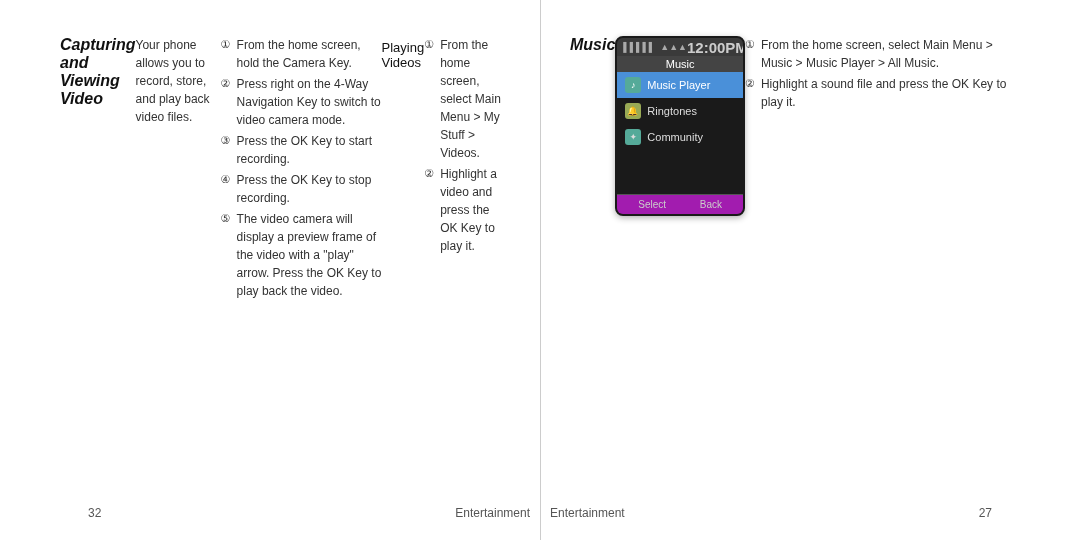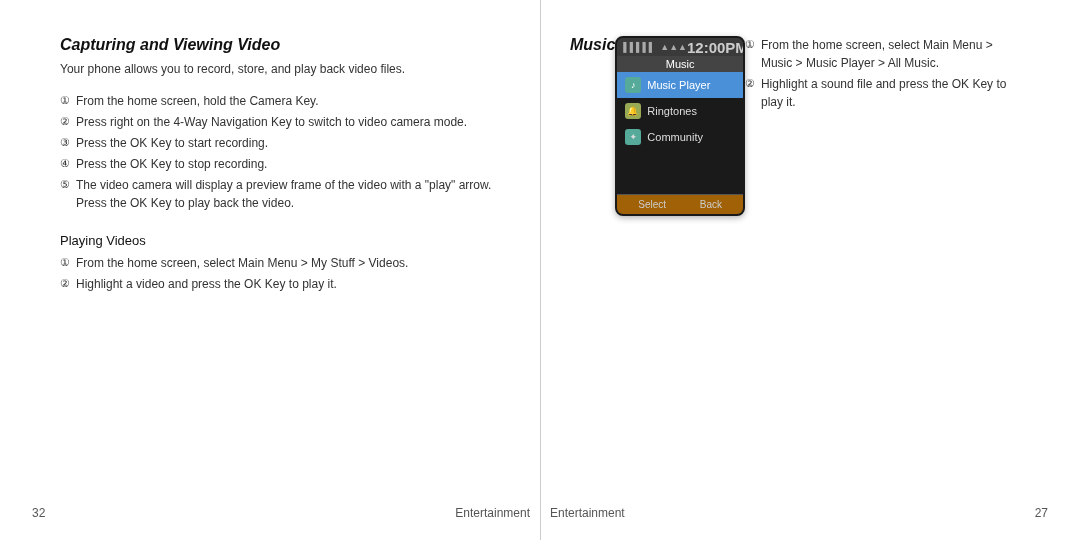--- a/index.html
+++ b/index.html
@@ -15,21 +15,21 @@
     .page-container {
       display: flex;
       width: 1080px;
       height: 540px;
       padding: 36px 60px 36px 60px;
       gap: 60px;
     }
     .left-column {
       flex: 1;
       display: flex;
-      flex-direction: column;
+      flex-direction: row;
       gap: 0;
     }
     .right-column {
       flex: 1;
       display: flex;
       flex-direction: row;
       gap: 0;
     }
     .section-title {
       font-size: 16px;
@@ -133,38 +133,38 @@
       display: flex;
       align-items: center;
       justify-content: center;
       font-size: 9px;
       flex-shrink: 0;
     }
     .icon-music { background: #5a9; }
     .icon-ring { background: #9a5; }
     .icon-community { background: #5a9; }
     .phone-softkeys {
-      background: #a16207;
+      background: #a21caf;
       display: flex;
       justify-content: space-around;
       padding: 4px;
       border-top: 1px solid #555;
     }
     .softkey {
       color: #ccc;
       font-size: 10px;
     }
     .footer {
       position: absolute;
       bottom: 20px;
       left: 0;
       right: 0;
       display: flex;
       justify-content: space-between;
-      padding: 0 32px;
+      padding: 0 88px;
       font-size: 12px;
       color: #555;
     }
     .footer-center-left {
       position: absolute;
       left: 50%;
       transform: translateX(-100%);
       padding-right: 10px;
     }
     .footer-center-right {

